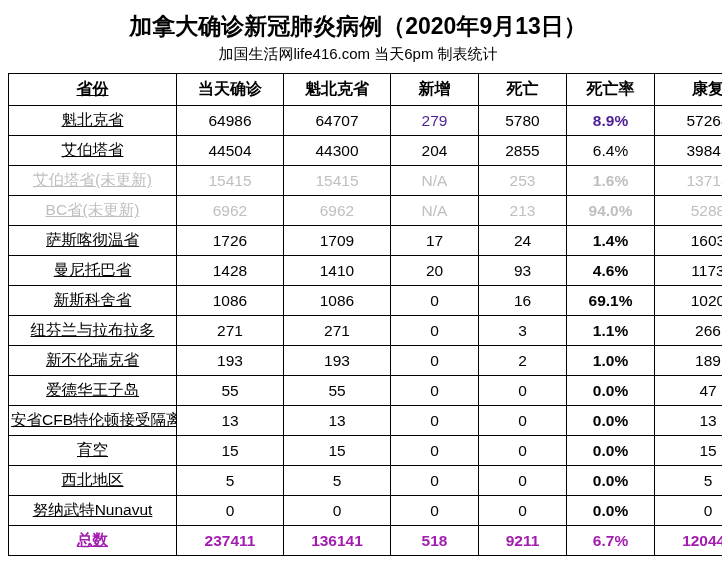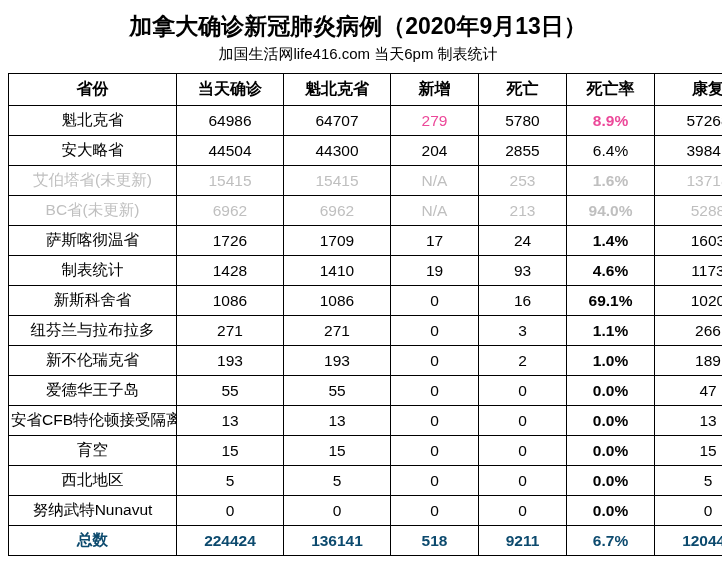--- a/index.html
+++ b/index.html
@@ -53,35 +53,36 @@
     white-space: nowrap;
   }
   table.data th {
     font-weight: bold;
     font-size: 16px;
     height: 32px;
   }
   td.prov, th.prov {
     text-align: left;
     padding-left: 6px;
+    text-decoration: underline;
   }
   col.c-prov { width: 168px; }
   col.c-num  { width: 107px; }
   col.c-new  { width: 88px; }
   col.c-death{ width: 88px; }
   col.c-rate { width: 88px; }
   col.c-rec  { width: 107px; }
 
   .muted { color: #bfbfbf; }
-  .red { color: #ec4899; }
+  .red { color: #4c1d95; }
   .rate-bold { font-weight: bold; }
   .small-prov { font-size: 13.5px; margin-top: 11px; }
   .total-row td {
     font-weight: bold;
-    color: #0c4a6e;
+    color: #a21caf;
     font-size: 16.5px;
   }
   .total-row td.prov {
     text-align: center;
   }
 </style>
 </head>
 <body>
 
 <div class="page">
@@ -114,21 +115,21 @@
         <tr>
           <td class="prov">魁北克省</td>
           <td>64986</td>
           <td>64707</td>
           <td class="red">279</td>
           <td>5780</td>
           <td class="rate-bold red">8.9%</td>
           <td>57268</td>
         </tr>
         <tr>
-          <td class="prov">安大略省</td>
+          <td class="prov">艾伯塔省</td>
           <td>44504</td>
           <td>44300</td>
           <td>204</td>
           <td>2855</td>
           <td>6.4%</td>
           <td>39841</td>
         </tr>
         <tr class="muted">
           <td class="prov">艾伯塔省(未更新)</td>
           <td>15415</td>
@@ -150,24 +151,24 @@
         <tr>
           <td class="prov">萨斯喀彻温省</td>
           <td>1726</td>
           <td>1709</td>
           <td>17</td>
           <td>24</td>
           <td class="rate-bold">1.4%</td>
           <td>1603</td>
         </tr>
         <tr>
-          <td class="prov">制表统计</td>
+          <td class="prov">曼尼托巴省</td>
           <td>1428</td>
           <td>1410</td>
-          <td>19</td>
+          <td>20</td>
           <td>93</td>
           <td class="rate-bold">4.6%</td>
           <td>1173</td>
         </tr>
         <tr>
           <td class="prov">新斯科舍省</td>
           <td>1086</td>
           <td>1086</td>
           <td>0</td>
           <td>16</td>
@@ -232,21 +233,21 @@
           <td class="prov small-prov">努纳武特Nunavut</td>
           <td>0</td>
           <td>0</td>
           <td>0</td>
           <td>0</td>
           <td class="rate-bold">0.0%</td>
           <td>0</td>
         </tr>
         <tr class="total-row">
           <td class="prov">总数</td>
-          <td>224424</td>
+          <td>237411</td>
           <td>136141</td>
           <td>518</td>
           <td>9211</td>
           <td>6.7%</td>
           <td>120446</td>
         </tr>
       </tbody>
   </table>
 
 </div>

